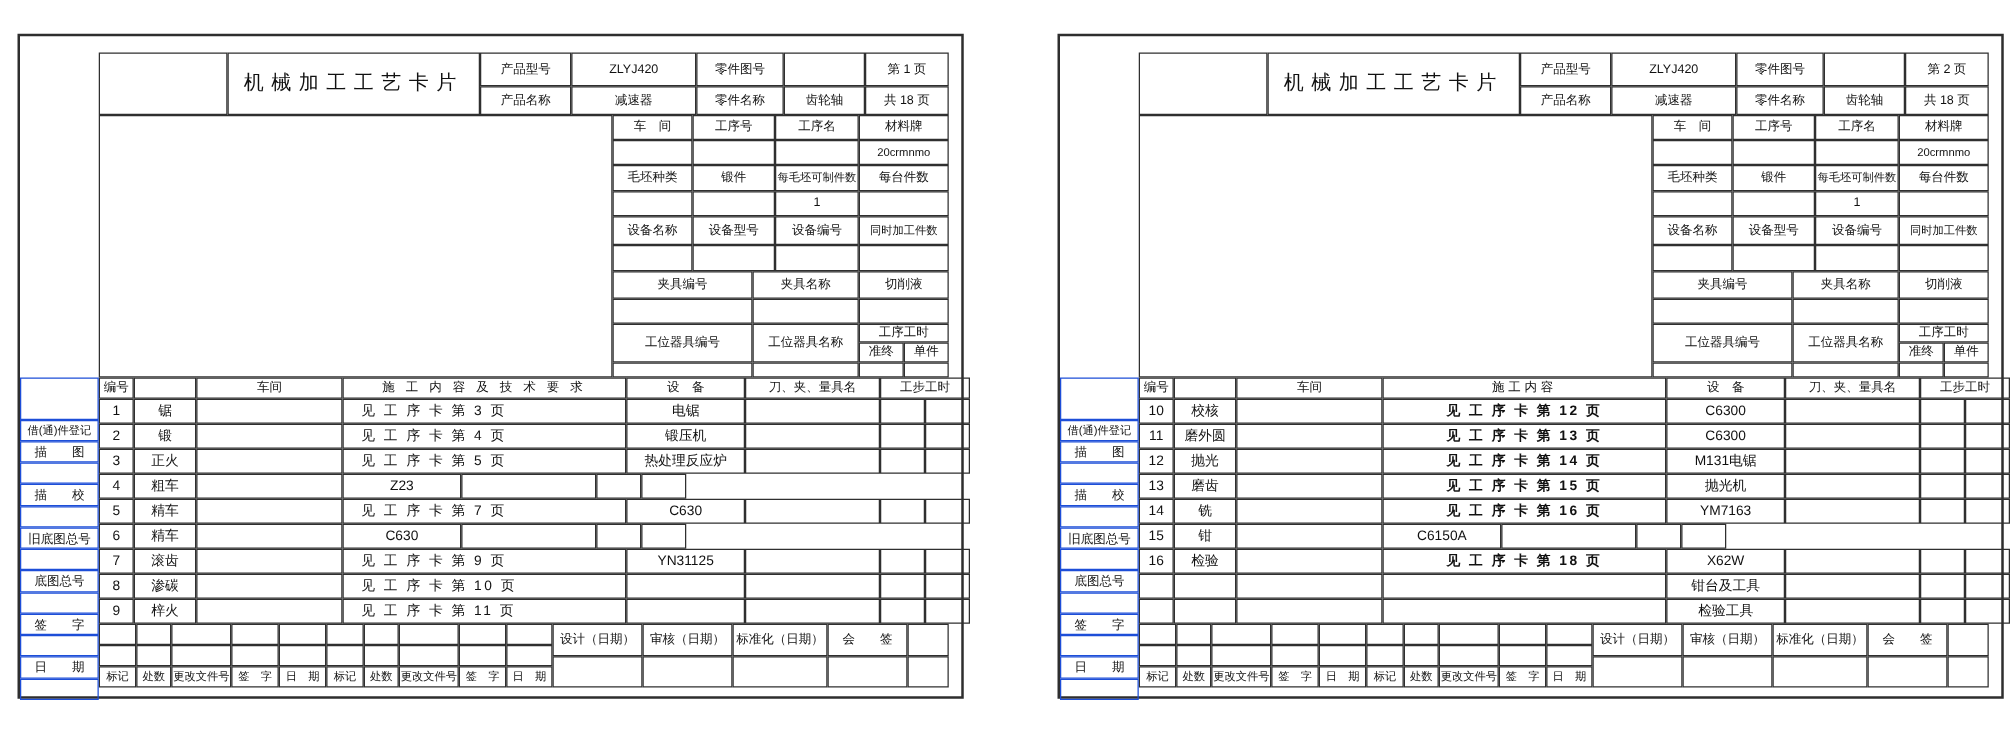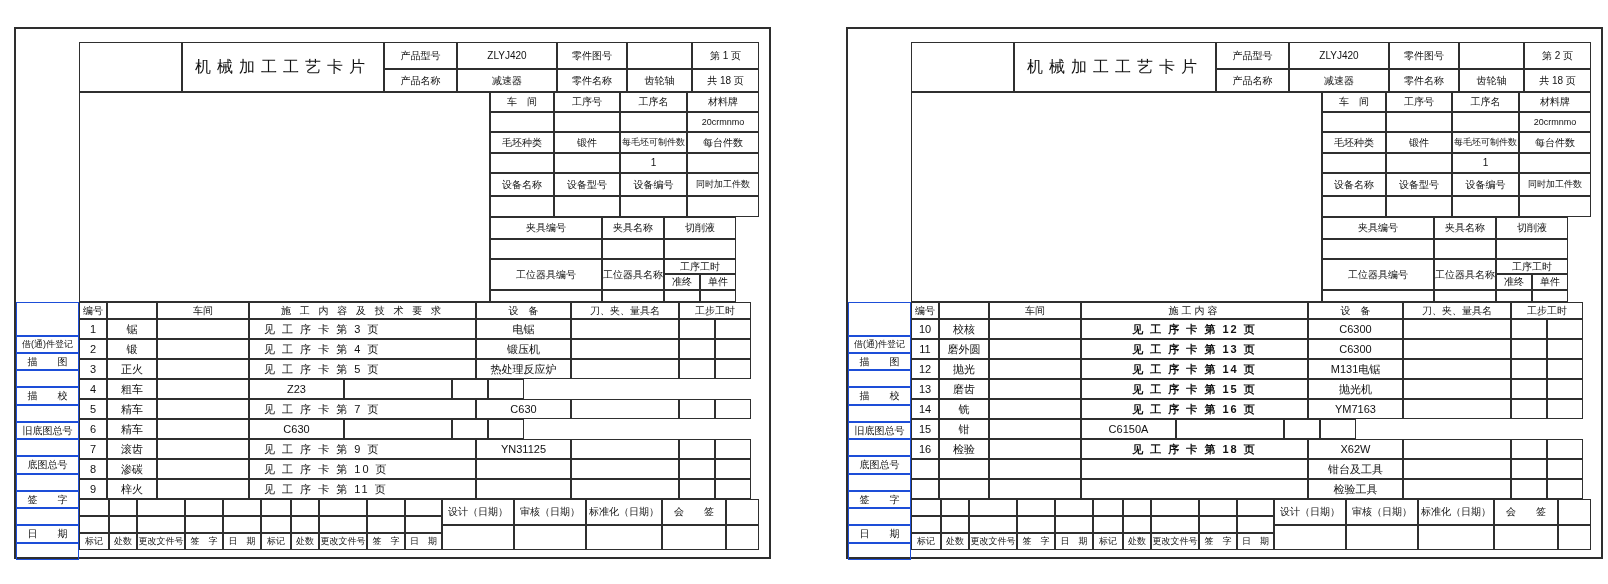--- a/index.html
+++ b/index.html
@@ -11,23 +11,23 @@
   .c{box-sizing:border-box;border:1px solid #2f2f2f;display:flex;align-items:center;justify-content:center;
      font-size:11px;line-height:1;white-space:nowrap;overflow:hidden;flex-shrink:0;}
   .hrow > .c{height:auto;}
   
   .h12{height:12px}.h15{height:15px}.h16{height:16px}.h17{height:17px}.h18{height:18px}.h20{height:20px}
   .h21{height:21px}.h22{height:22px}.h23{height:23px}.h25{height:25px}.h26{height:26px}.h27{height:27px}
   .h31{height:31px}.h34{height:34px}.h50{height:50px}
   
   .hw0{width:103px}.hw1{width:202px}.ha{width:73px}.hb{width:100px}.hc{width:70px}.hd{width:65px}.he{width:67px}
   
-  .ia{width:64px}.ib{width:66px}.ic{width:67px}.id{width:72px}.i7a{width:112px}.i7b{width:62px}.ih{width:36px}
-  
-  .cw1{width:28px}.cw2{width:50px}.cw3{width:92px}.cw4{width:227px}.cw5{width:95px}.cw6{width:108px}.cw7{width:36px}.cwT{width:72px}
+  .ia{width:64px}.ib{width:66px}.ic{width:67px}.id{width:72px}.i7a{width:112px}.i7b{width:85px}.ih{width:36px}
+  
+  .cw1{width:28px}.cw2{width:50px}.cw3{width:117px}.cw4{width:227px}.cw5{width:95px}.cw6{width:108px}.cw7{width:36px}.cwT{width:72px}
   
   .fa{width:30px}.fb{width:28px}.fc{width:48px}.fd{width:38px}.fe{width:38px}.fe2{width:37px}
   
   .ga{width:72px}.gb{width:72px}.gc{width:76px}.gd{width:64px}.ge{width:33px}
   
   .sb{width:63px;border:1px solid #1d4ed8;box-sizing:border-box;display:flex;align-items:center;justify-content:center;
       font-size:10px;white-space:nowrap;overflow:hidden;}
   .f9{font-size:9px}.f10{font-size:10px}
   .title{font-size:16px;letter-spacing:6px;font-weight:500;}
   .desc{justify-content:flex-start;padding-left:14px;letter-spacing:2px;}

